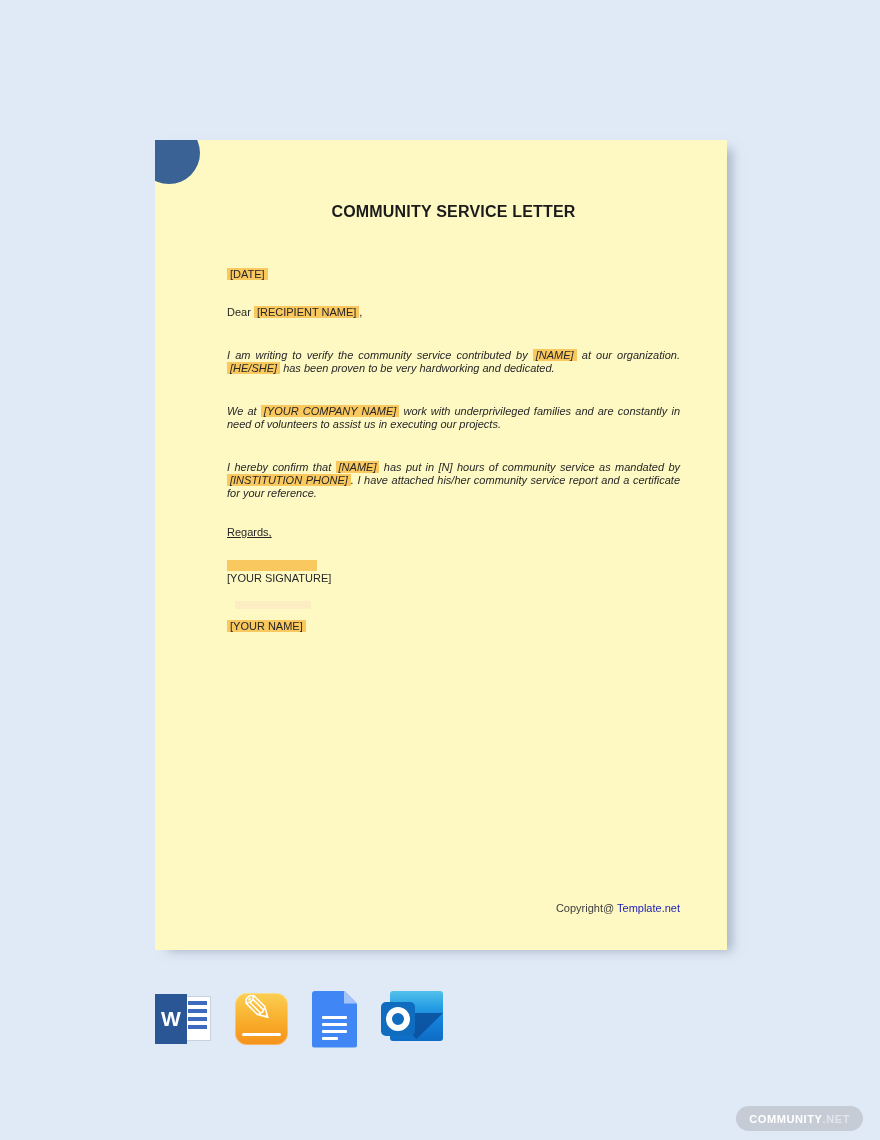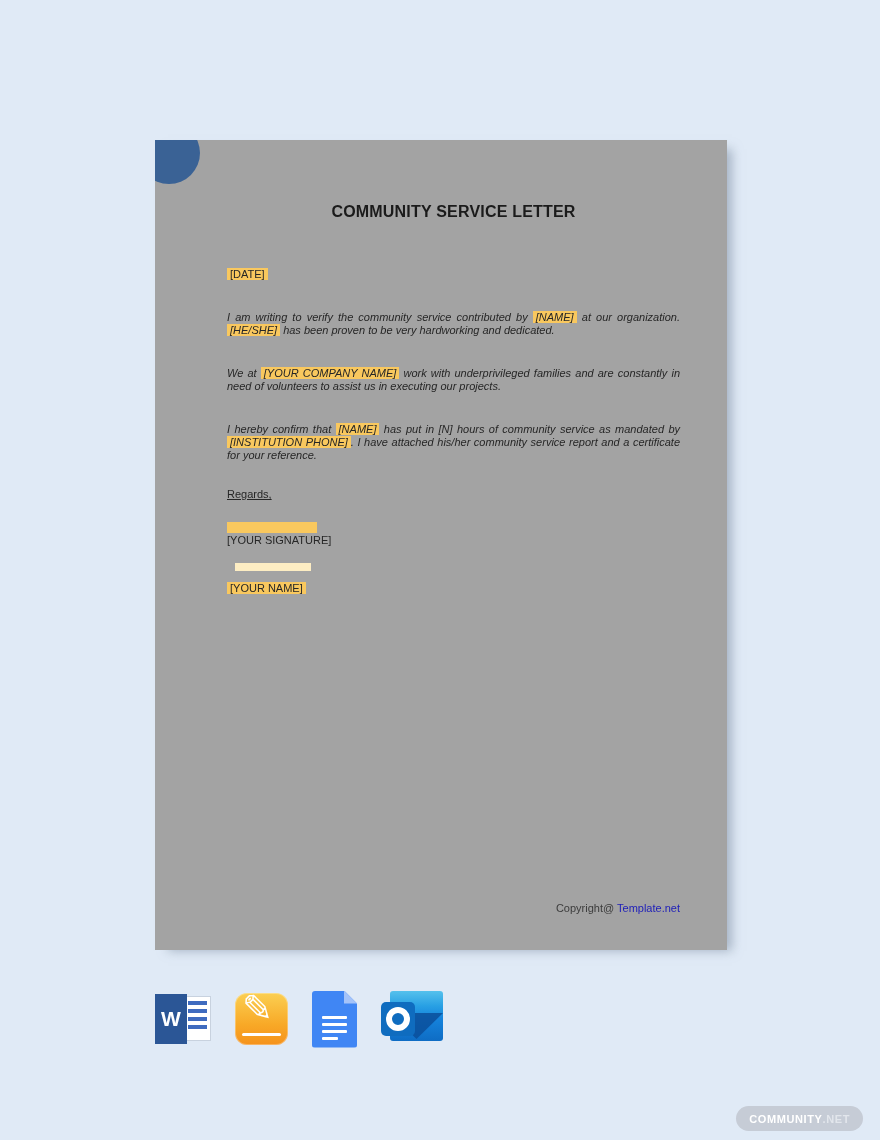--- a/index.html
+++ b/index.html
@@ -5,21 +5,21 @@
   html,body { margin:0; padding:0; }
   body {
     width:880px; height:1140px; position:relative; overflow:hidden;
     background:#e0eaf6;
     font-family:"Liberation Sans", sans-serif;
   }
 
   
   .page {
     position:absolute; left:155px; top:140px; width:572px; height:810px;
-    background:#a3a3a3; overflow:hidden;
+    background:#fef9c3; overflow:hidden;
     box-shadow: 9px 5px 10px -4px rgba(120,136,158,.55);
   }
   .corner-circle {
     position:absolute; left:-17px; top:-18px; width:62px; height:62px;
     border-radius:50%; background:#3a6295;
   }
   .content { position:absolute; left:72px; right:47px; top:0; }
 
   .title {
     margin:62px 0 0; text-align:center;
@@ -135,20 +135,21 @@
 <body>
 
 <div class="page">
   <div class="corner-circle"></div>
 
   <div class="content">
     <h1 class="title">COMMUNITY SERVICE LETTER</h1>
 
     <p class="line date-line"><span class="hl">[DATE]</span></p>
 
+    <p class="line greeting"><span>Dear </span><span class="hl">[RECIPIENT NAME]</span><span>,</span></p>
 
     <p class="para"><span>I am writing to verify the community service contributed by </span><span class="hl">[NAME]</span><span> at our organization. </span><span class="hl">[HE/SHE]</span><span> has been proven to be very hardworking and dedicated.</span></p>
     <p class="para"><span>We at </span><span class="hl">[YOUR COMPANY NAME]</span><span> work with underprivileged families and are constantly in need of volunteers to assist us in executing our projects.</span></p>
     <p class="para"><span>I hereby confirm that </span><span class="hl">[NAME]</span><span> has put in [N] hours of community service as mandated by </span><span class="hl">[INSTITUTION PHONE]</span><span>. I have attached his/her community service report and a certificate for your reference.</span></p>
 
     <p class="line regards">Regards,</p>
 
     <div class="sig-bar"></div>
     <p class="line sig-text">[YOUR SIGNATURE]</p>
 

